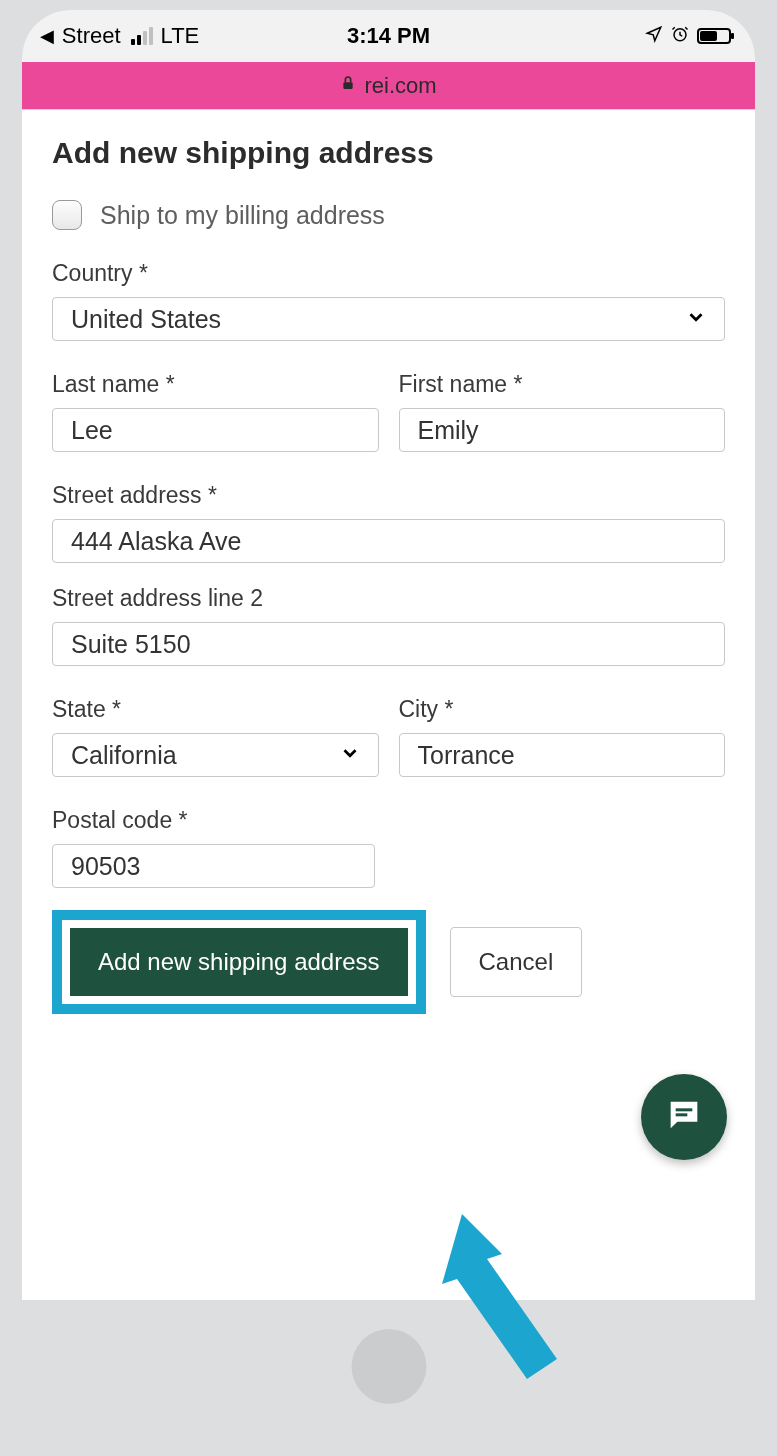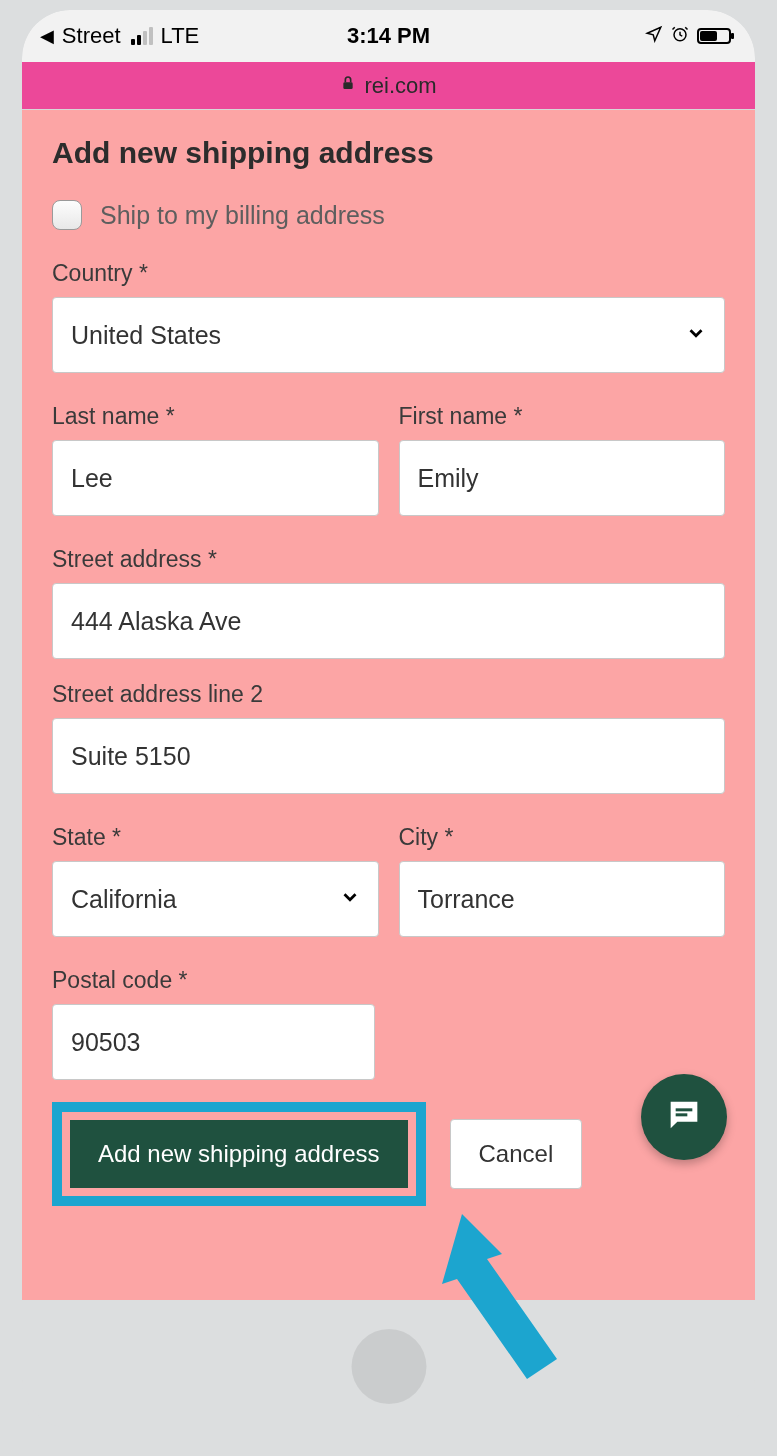--- a/index.html
+++ b/index.html
@@ -56,21 +56,21 @@
     align-items: center;
     justify-content: center;
     gap: 8px;
     font-size: 22px;
     color: #2a2a2a;
   }
   .lock-icon { font-size: 18px; }
 
   
   .content {
-    background: #fca5a5;
+    background: #ffffff;
     padding: 26px 30px 40px 30px;
     min-height: 1190px;
     position: relative;
   }
   .page-title {
     font-size: 30px;
     font-weight: 700;
     color: #2c2c2c;
     margin-bottom: 30px;
   }
@@ -82,21 +82,21 @@
     border-radius: 8px;
     background: linear-gradient(#fdfdfd,#e8e8e8);
   }
   .checkbox-label { font-size: 25px; color: #5e5e5e; }
 
   .field { margin-bottom: 22px; margin-top: 8px; }
   .field-label { font-size: 23px; color: #3a3a3a; font-weight: 500; margin-bottom: 10px; display:block;}
   .req { color: #3a3a3a; }
   .text-input, .select-input {
     width: 100%;
-    height: 76px;
+    height: 44px;
     border: 1px solid #c8c8c8;
     border-radius: 4px;
     padding: 0 18px;
     font-size: 25px;
     color: #333;
     background: #fff;
     font-family: inherit;
   }
   .select-input {
     appearance: none;

